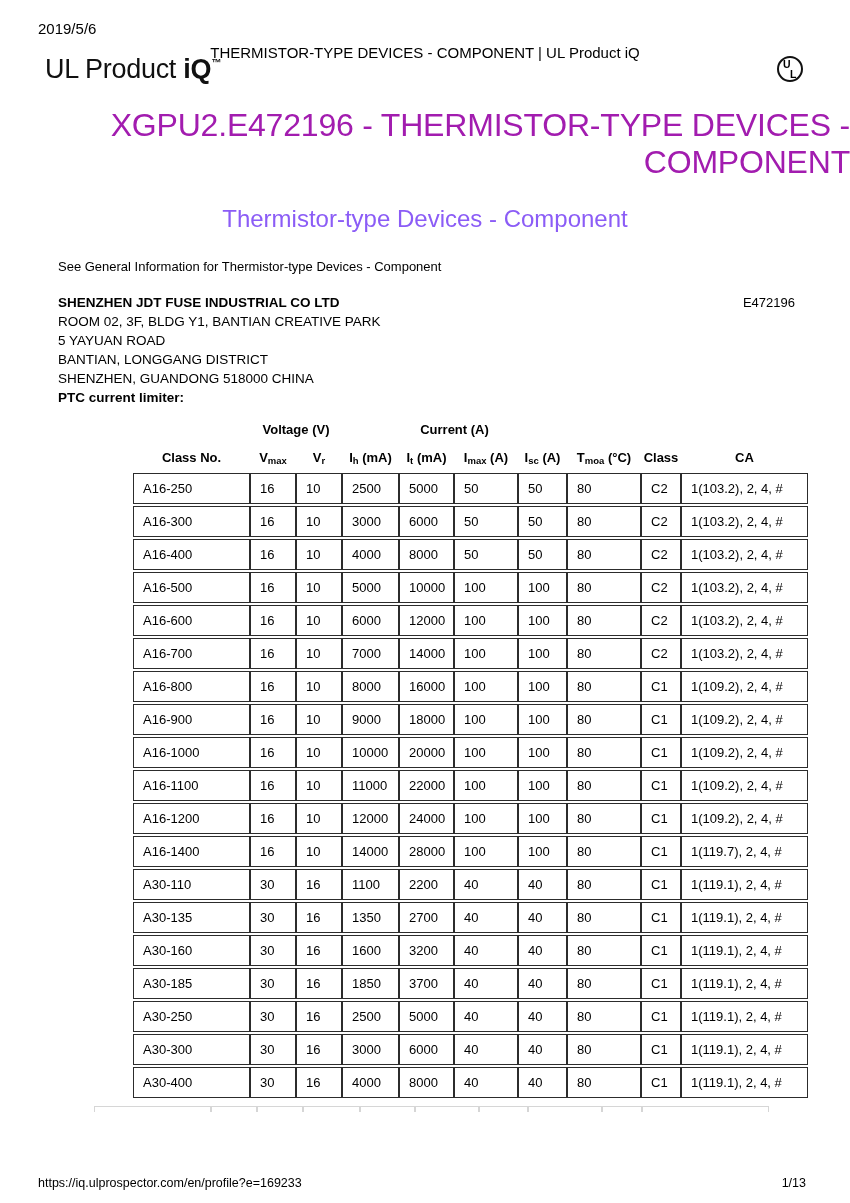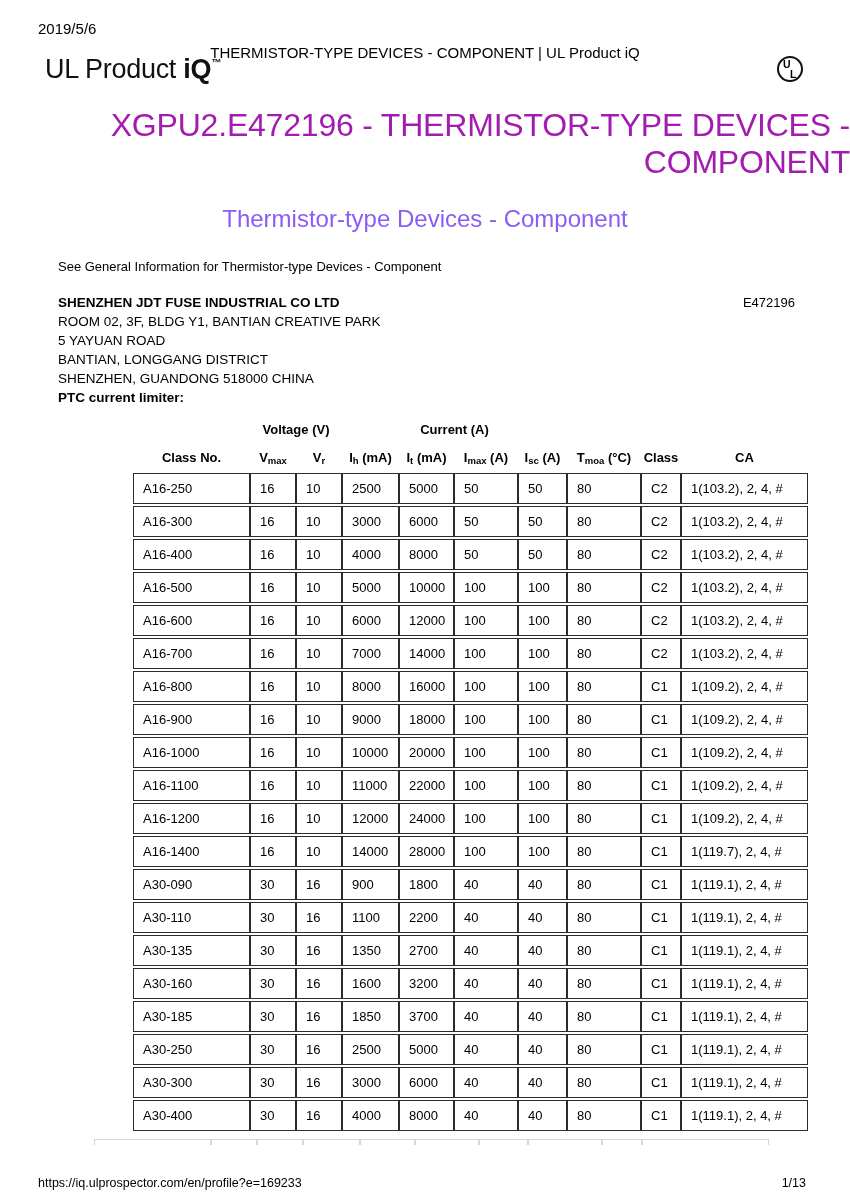--- a/index.html
+++ b/index.html
@@ -346,32 +346,20 @@
           <td>10</td>
           <td>14000</td>
           <td>28000</td>
           <td>100</td>
           <td>100</td>
           <td>80</td>
           <td>C1</td>
           <td>1(119.7), 2, 4, #</td>
         </tr>
         <tr>
-          <td>A30-090</td>
-          <td>30</td>
-          <td>16</td>
-          <td>900</td>
-          <td>1800</td>
-          <td>40</td>
-          <td>40</td>
-          <td>80</td>
-          <td>C1</td>
-          <td>1(119.1), 2, 4, #</td>
-        </tr>
-        <tr>
           <td>A30-110</td>
           <td>30</td>
           <td>16</td>
           <td>1100</td>
           <td>2200</td>
           <td>40</td>
           <td>40</td>
           <td>80</td>
           <td>C1</td>
           <td>1(119.1), 2, 4, #</td>

